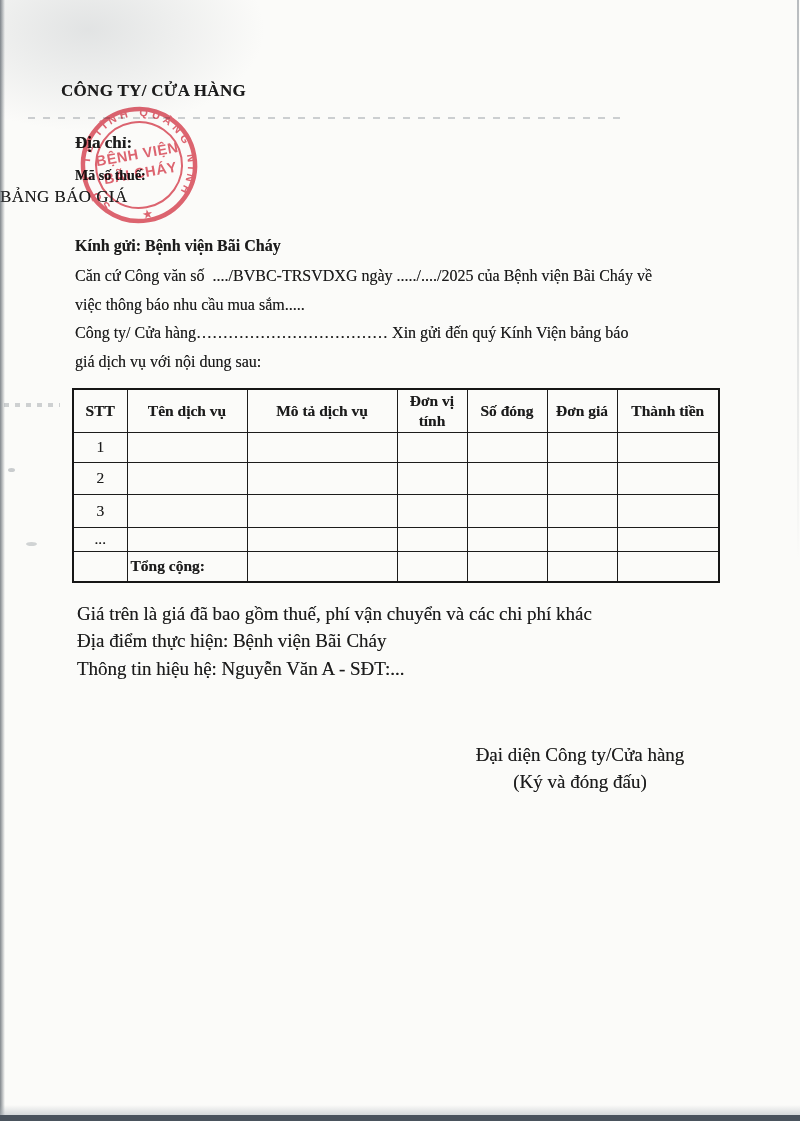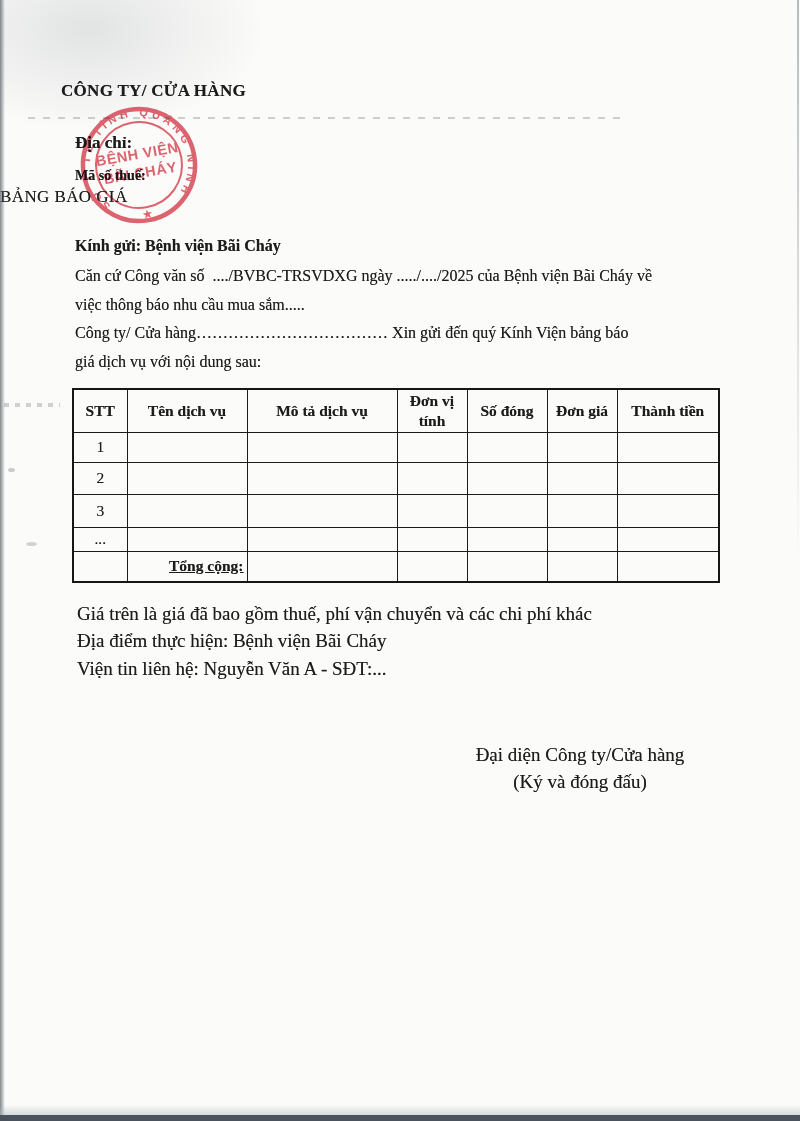--- a/index.html
+++ b/index.html
@@ -27,21 +27,21 @@
   table.quote{
     position:absolute;left:72px;top:388px;border-collapse:collapse;
     border:2px solid #161616;table-layout:fixed;
   }
   table.quote th,table.quote td{
     border:1.5px solid #1c1c1c;padding:0 3px;overflow:hidden;
     font-size:15.5px;text-shadow:0 0 .4px rgba(20,20,20,.5);
   }
   table.quote th{font-weight:bold;text-align:center;line-height:1.25;}
   td.stt{text-align:center;font-size:15.5px;}
-  td.total-label{font-weight:bold;text-decoration:underline;text-align:right;padding-left:6px;font-size:16px;}
+  td.total-label{font-weight:bold;text-align:left;padding-left:6px;font-size:16px;}
   tr.r-h{height:43px;} tr.r1{height:30px;} tr.r2{height:32px;}
   tr.r3{height:33px;} tr.r4{height:24px;} tr.r5{height:31px;}
   
   .notes{left:77px;top:600px;font-size:19px;line-height:27.4px;}
   .notes div{white-space:nowrap;}
   
   .signature{left:430px;top:741px;width:300px;text-align:center;font-size:19px;line-height:27px;}
   .signature div{white-space:nowrap;}
   
   .stamp{left:74px;top:100px;width:130px;height:130px;transform:rotate(-10deg);
@@ -172,21 +172,21 @@
         <td></td>
         <td></td>
         <td></td>
       </tr>
     </tbody>
   </table>
 
   <div class="abs txt notes">
     <div>Giá trên là giá đã bao gồm thuế, phí vận chuyển và các chi phí khác</div>
     <div>Địa điểm thực hiện: Bệnh viện Bãi Cháy</div>
-    <div>Viện tin liên hệ: Nguyễn Văn A - SĐT:...</div>
+    <div>Thông tin hiệu hệ: Nguyễn Văn A - SĐT:...</div>
   </div>
 
   <div class="abs txt signature">
     <div>Đại diện Công ty/Cửa hàng</div>
     <div>(Ký và đóng đấu)</div>
   </div>
 
   <div class="abs edge-left"></div>
   <div class="abs edge-right"></div>
   <div class="abs bottom-haze"></div>

